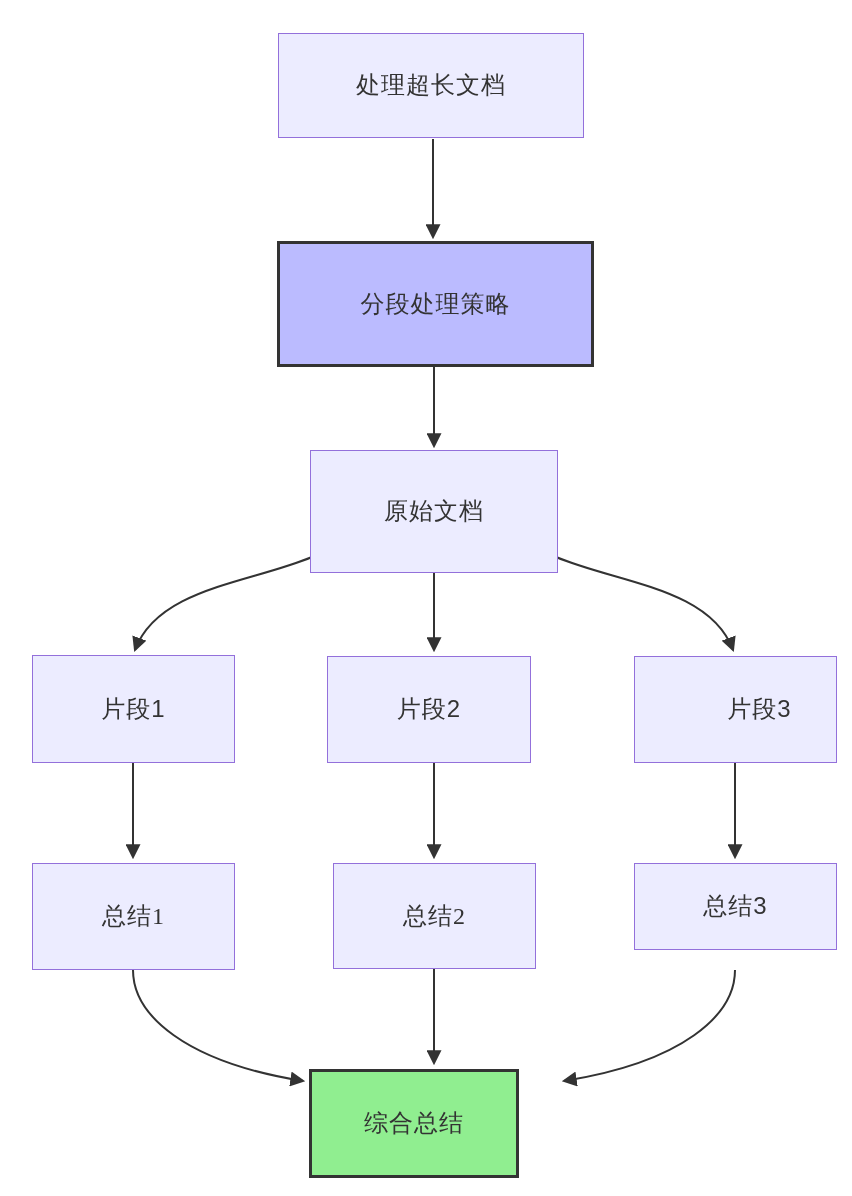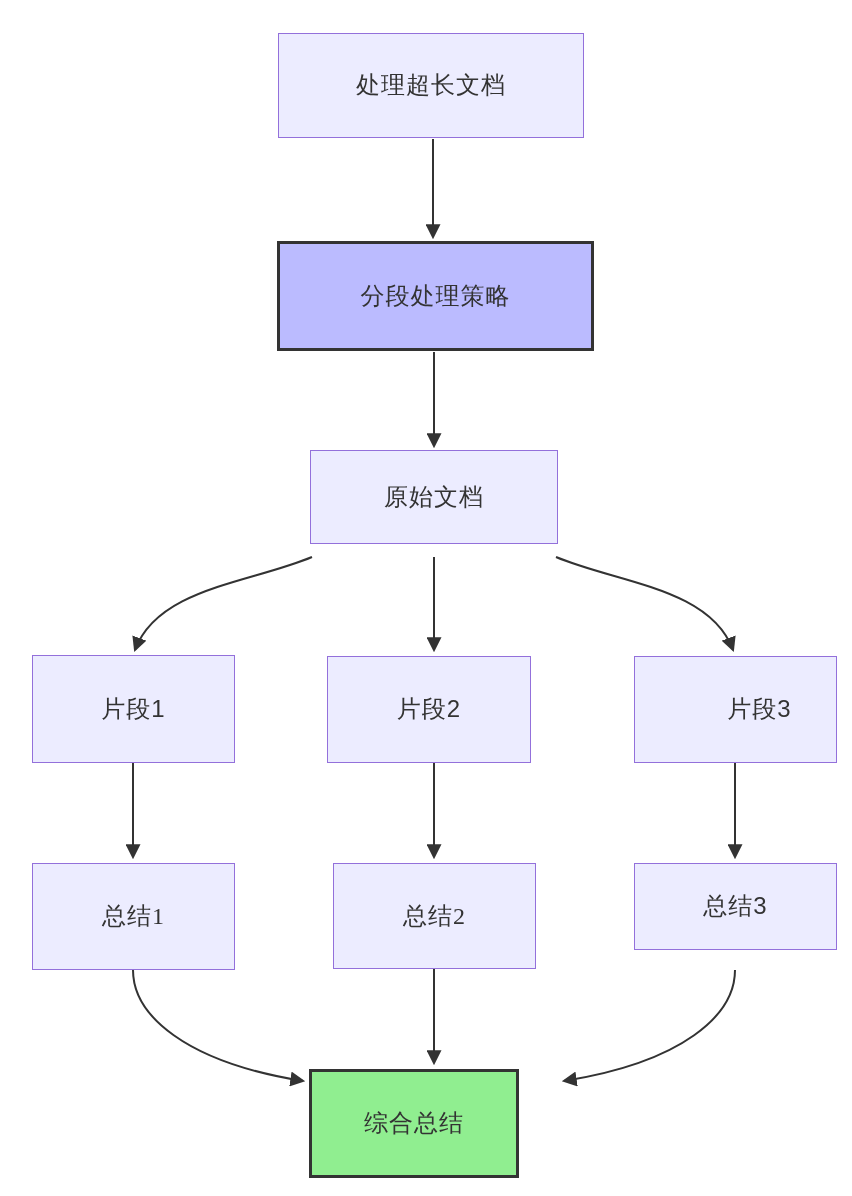--- a/index.html
+++ b/index.html
@@ -49,22 +49,22 @@
   .node.strategy {
     background: var(--strategy-fill, #bbbbff);
     border: 3.5px solid var(--strategy-border, #333333);
   }
   .node.result {
     background: var(--result-fill, #90EE90);
     border: 3.5px solid var(--result-border, #333333);
   }
   
   .n-a { left: 278px; top: 33px;  width: 306px; height: 105px; }
-  .n-b { left: 277px; top: 241px; width: 317px; height: 110px; }
-  .n-c { left: 310px; top: 450px; width: 248px; height: 94px; }
+  .n-b { left: 277px; top: 241px; width: 317px; height: 126px; }
+  .n-c { left: 310px; top: 450px; width: 248px; height: 123px; }
   .n-d { left: 32px;  top: 655px; width: 203px; height: 108px; }
   .n-e { left: 327px; top: 656px; width: 204px; height: 107px; }
   .n-f { left: 634px; top: 656px; width: 203px; height: 107px; padding-left: 48px; }
   .n-g { left: 32px;  top: 863px; width: 203px; height: 107px; font-family: Liberation Serif, serif; }
   .n-h { left: 333px; top: 863px; width: 203px; height: 106px; font-family: Liberation Serif, serif; }
   .n-i { left: 634px; top: 863px; width: 203px; height: 87px; }
   .n-j { left: 309px; top: 1069px; width: 210px; height: 109px; }
 </style>
 </head>
 <body>

